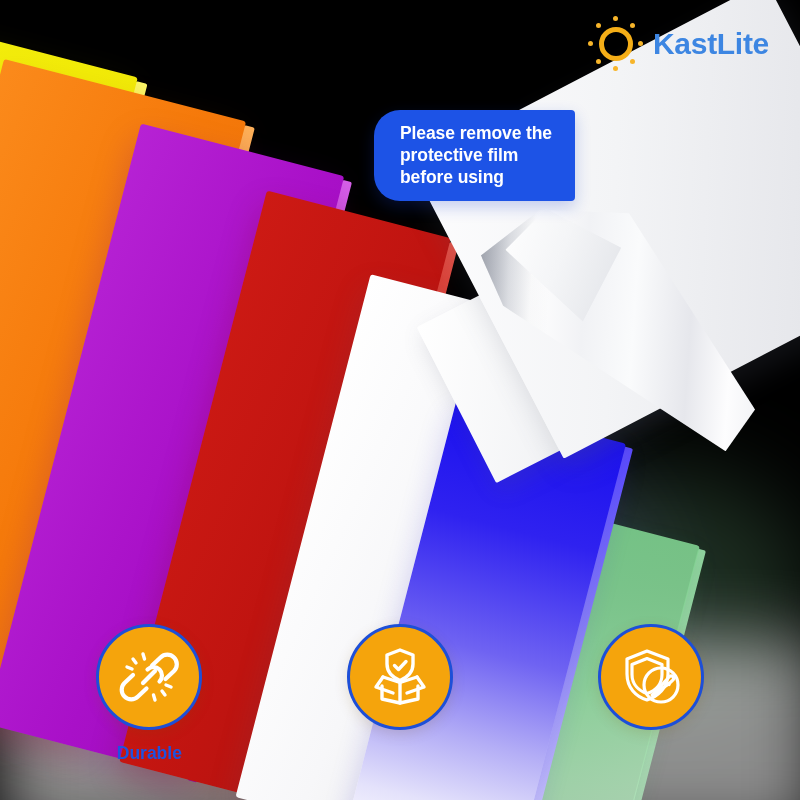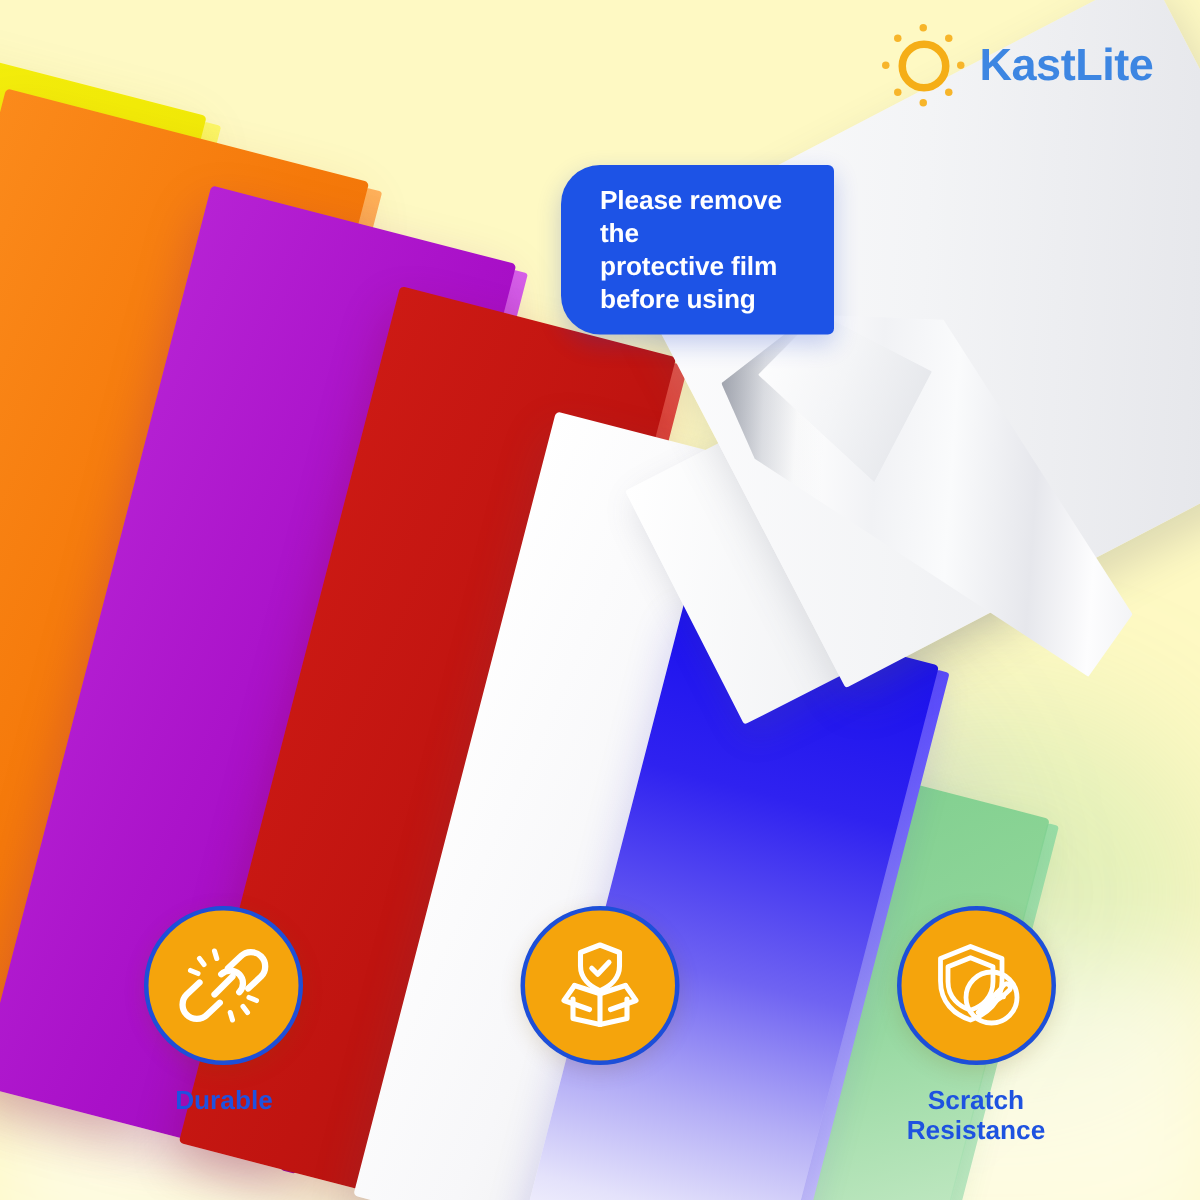--- a/index.html
+++ b/index.html
@@ -5,21 +5,21 @@
   html,body{margin:0;padding:0;}
   body{
     width:800px;height:800px;
     font-family:"Liberation Sans","DejaVu Sans",sans-serif;
     background:#ffffff;
     overflow:hidden;
   }
   #stage{
     position:relative;
     width:800px;height:800px;
-    background:#fef9c3;
+    background:#000000;
     overflow:hidden;
   }
 
   
   .wash{position:absolute;border-radius:50%;filter:blur(46px);pointer-events:none;}
   .wash-a{left:-40px;top:470px;width:300px;height:260px;background:rgba(245,150,60,.30);}
   .wash-b{left:150px;top:470px;width:300px;height:270px;background:rgba(215,80,120,.26);}
   .wash-c{left:330px;top:450px;width:320px;height:290px;background:rgba(120,120,240,.24);}
   .wash-d{left:520px;top:470px;width:290px;height:250px;background:rgba(130,210,150,.22);}
   .wash-e{left:0px;top:640px;width:820px;height:200px;background:rgba(255,255,255,.55);border-radius:0;filter:blur(34px);}
@@ -107,21 +107,21 @@
 
   
   #logo{position:absolute;left:588px;top:16px;display:flex;align-items:center;gap:9px;}
   #sun-icon{position:relative;width:56px;height:56px;}
   #sun-icon .ring{position:absolute;left:11px;top:11px;width:34px;height:34px;
         border:5px solid #f5ae17;border-radius:50%;box-sizing:border-box;}
   #sun-icon .ray{position:absolute;width:5px;height:5px;border-radius:50%;background:#f7b52a;}
   .wordmark{font-size:30px;font-weight:700;color:#3d86e2;letter-spacing:-.3px;}
 
   
-  #callout{position:absolute;left:374px;top:110px;width:182px;min-height:72px;
+  #callout{position:absolute;left:374px;top:110px;width:201px;min-height:72px;
         background:#1d53e6;border-radius:26px 4px 4px 26px;
         padding:12px 14px 13px 26px;box-sizing:border-box;
         box-shadow:0 6px 16px rgba(20,60,200,.24);}
   #callout-text{color:#ffffff;font-size:17.5px;font-weight:700;line-height:1.26;
         letter-spacing:-.1px;white-space:pre-line;}
 
   
   #features{position:absolute;left:0;bottom:36px;width:800px;
         display:flex;justify-content:space-around;align-items:flex-start;padding:0 24px;box-sizing:border-box;}
   .feature{width:172px;display:flex;flex-direction:column;align-items:center;}
@@ -248,18 +248,16 @@
     <div class="feature">
       <div class="fcircle">
         <svg viewBox="0 0 64 64" fill="none" stroke="#ffffff" stroke-width="3.2" stroke-linecap="round" stroke-linejoin="round">
           <path d="M28 6 L49 14 v15 c0 14 -10.5 22.5 -21 26 C17 51.5 8 43 8 29 V14 z"></path>
           <path d="M28 13.5 L43 19.5 v10 c0 10.5 -7.5 16.5 -15 19 C20.5 46 13 40 13 29.5 v-10 z"></path>
           <circle cx="42" cy="40" r="17"></circle>
           <path d="M33 50 L46 36.5 l4.5 -5 a2.5 2.5 0 0 1 3.6 3.4 l-5 4.6 z"></path>
           <path d="M46 36.5 L50.1 39.5"></path>
         </svg>
       </div>
-      <div class="flabel">Scratch
-Resistance</div>
     </div>
 
   </div>
 </div>
 
 </body></html>

